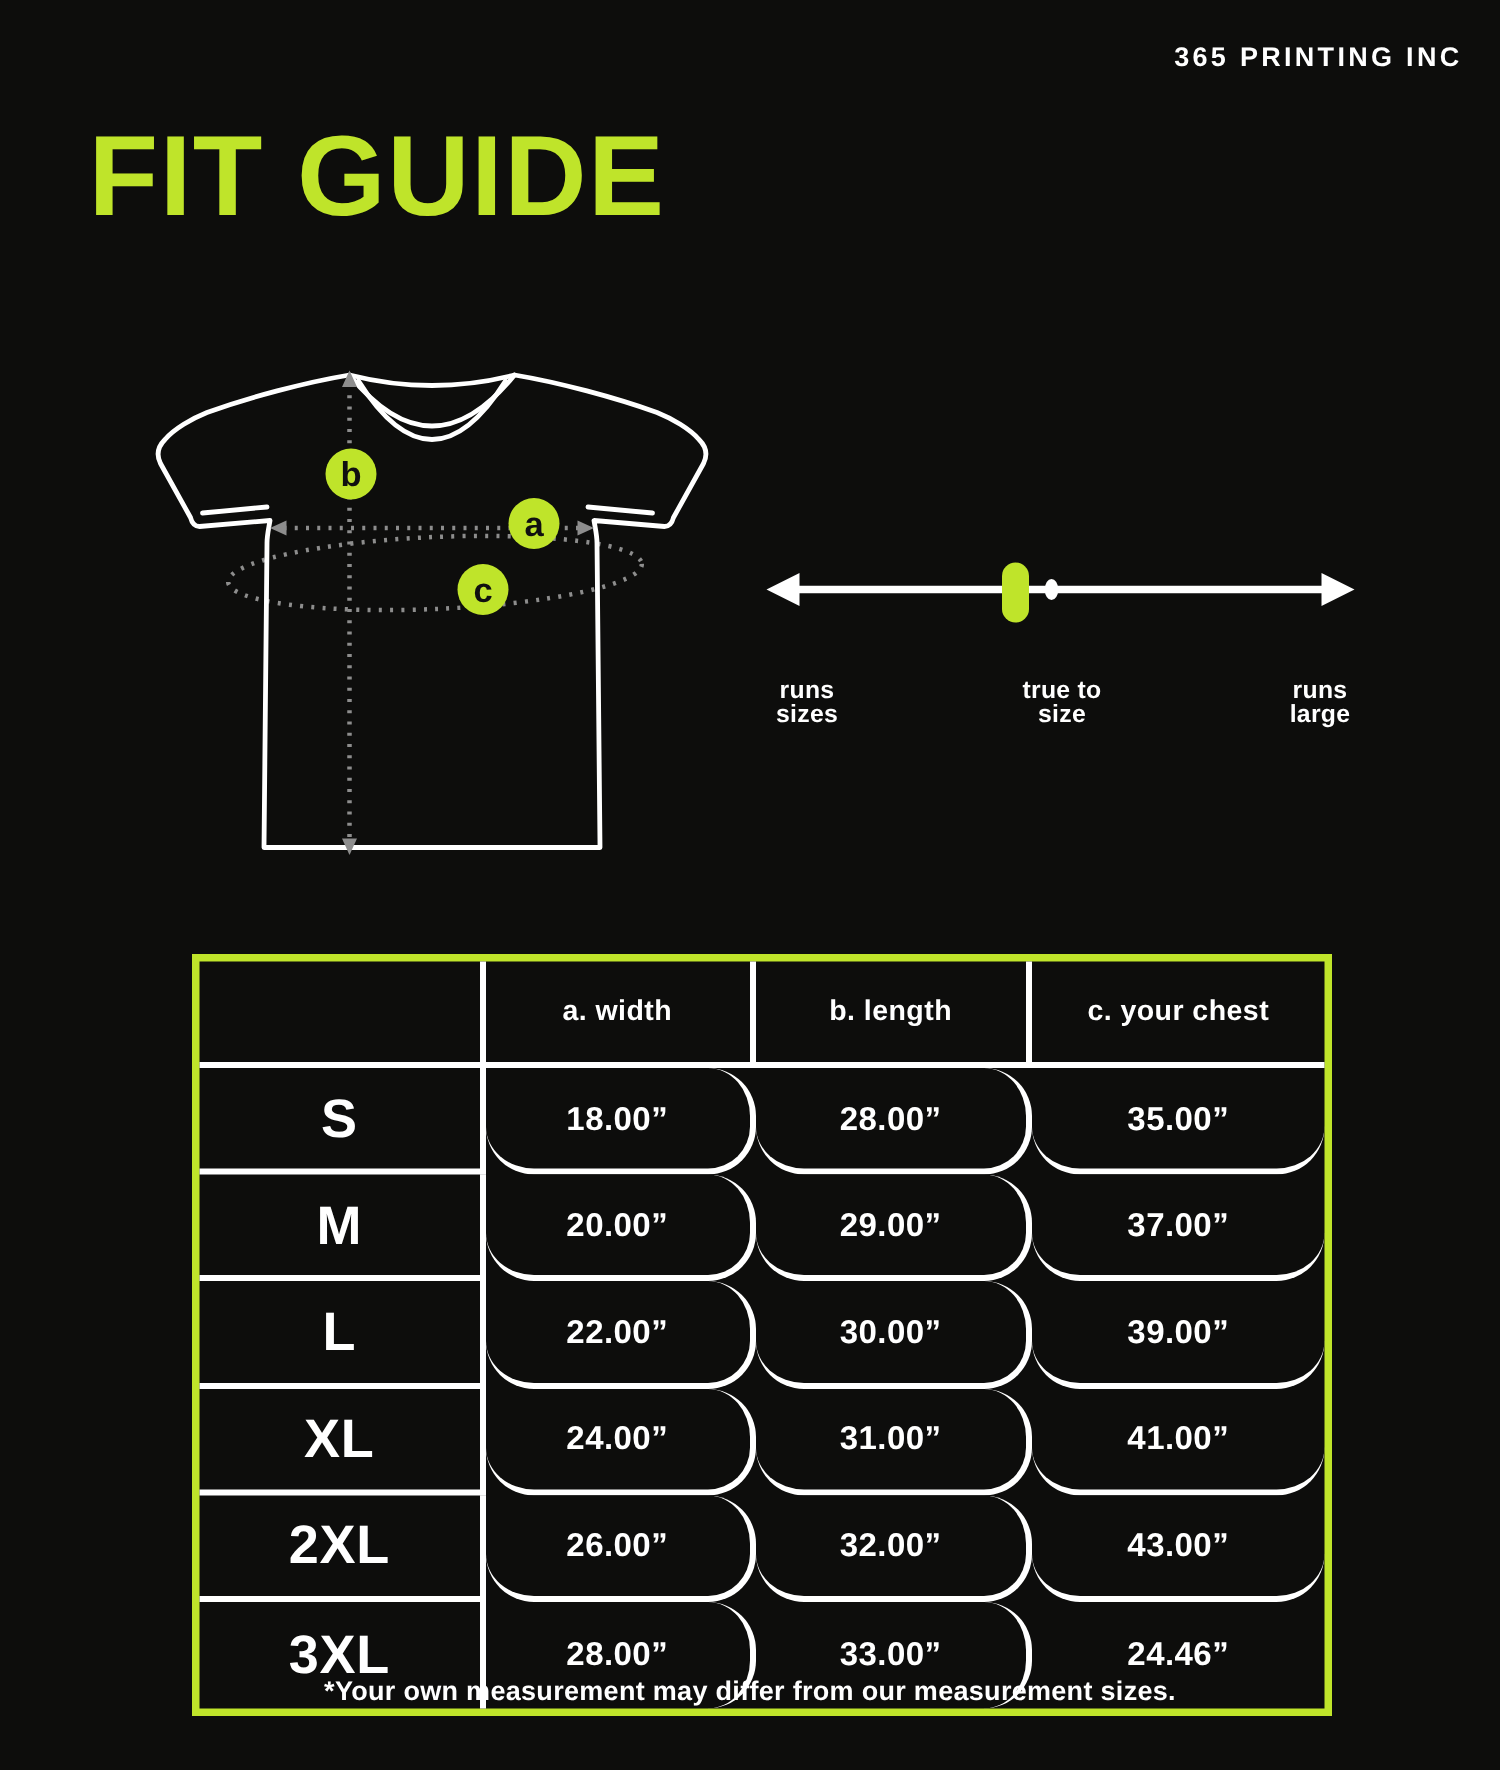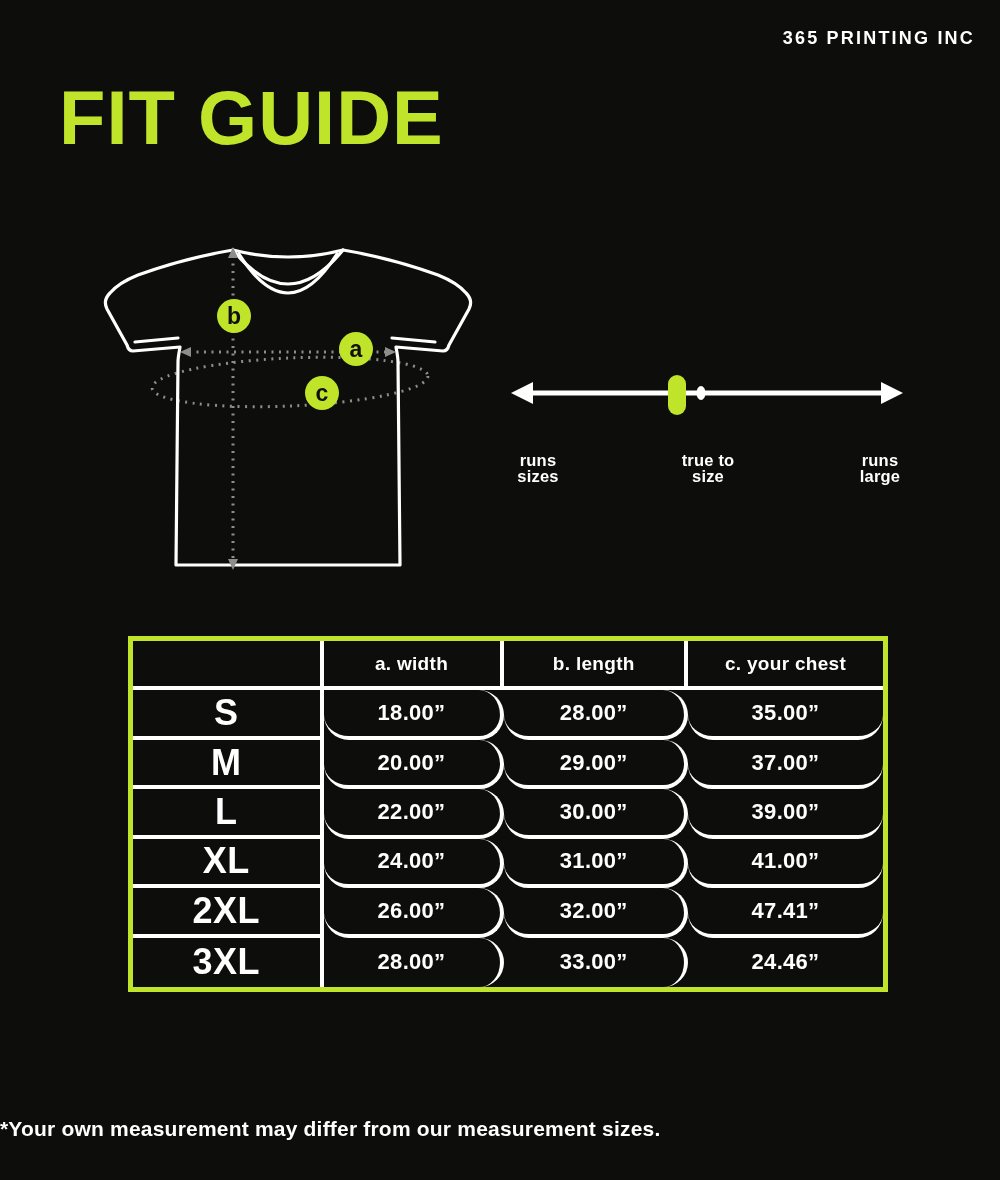--- a/index.html
+++ b/index.html
@@ -45,39 +45,39 @@
   .scale-pill{fill:var(--accent);}
   .scale-dot{fill:#ffffff;}
   .scale-label{
     position:absolute;top:433px;width:120px;text-align:center;
     font-size:16.5px;font-weight:800;line-height:15.5px;letter-spacing:.2px;color:var(--text);margin-top:20px;
   }
   .scale-label.left{left:478px;}
   .scale-label.center{left:648px;}
   .scale-label.right{left:820px;}
   .size-table{
-    position:absolute;left:128px;top:636px;width:760px;height:356px;
+    position:absolute;left:128px;top:636px;width:760px;height:508px;
     border:5px solid var(--accent);
     display:grid;
     grid-template-columns:25.4% 24% 24.6% 26%;
     grid-auto-rows:1fr;
   }
   .cell{
     border-right:4px solid #ffffff;border-bottom:4px solid #ffffff;
     display:flex;align-items:center;justify-content:center;
     color:var(--text);font-weight:800;
   }
   .cell:nth-child(4n){border-right:none;}
   .cell:nth-last-child(-n+4){border-bottom:none;}
   .cell.header{font-size:19px;letter-spacing:.3px;}
   .cell.size{font-size:36px;letter-spacing:.5px;}
   .cell.value{font-size:22px;letter-spacing:.3px;border-radius:32px;}
   .footnote{
-    position:absolute;left:0;top:1117px;width:100%;
-    font-size:21px;font-weight:800;letter-spacing:.2px;color:var(--text);
+    position:absolute;left:0;top:1117px;width:100%;text-align:center;
+    font-size:18px;font-weight:800;letter-spacing:.2px;color:var(--text);
   }
 </style>
 </head>
 <body>
 
 <div class="canvas">
 
   <div class="brand">365 PRINTING INC</div>
   <h1 class="title">FIT GUIDE</h1>
 
@@ -177,21 +177,21 @@
     <div class="cell value">39.00”</div>
 
     <div class="cell size">XL</div>
     <div class="cell value">24.00”</div>
     <div class="cell value">31.00”</div>
     <div class="cell value">41.00”</div>
 
     <div class="cell size">2XL</div>
     <div class="cell value">26.00”</div>
     <div class="cell value">32.00”</div>
-    <div class="cell value">47.41”</div>
+    <div class="cell value">43.00”</div>
 
     <div class="cell size">3XL</div>
     <div class="cell value">28.00”</div>
     <div class="cell value">33.00”</div>
     <div class="cell value">24.46”</div>
   </div>
 
   <div class="footnote">*Your own measurement may differ from our measurement sizes.</div>
 
 </div>

